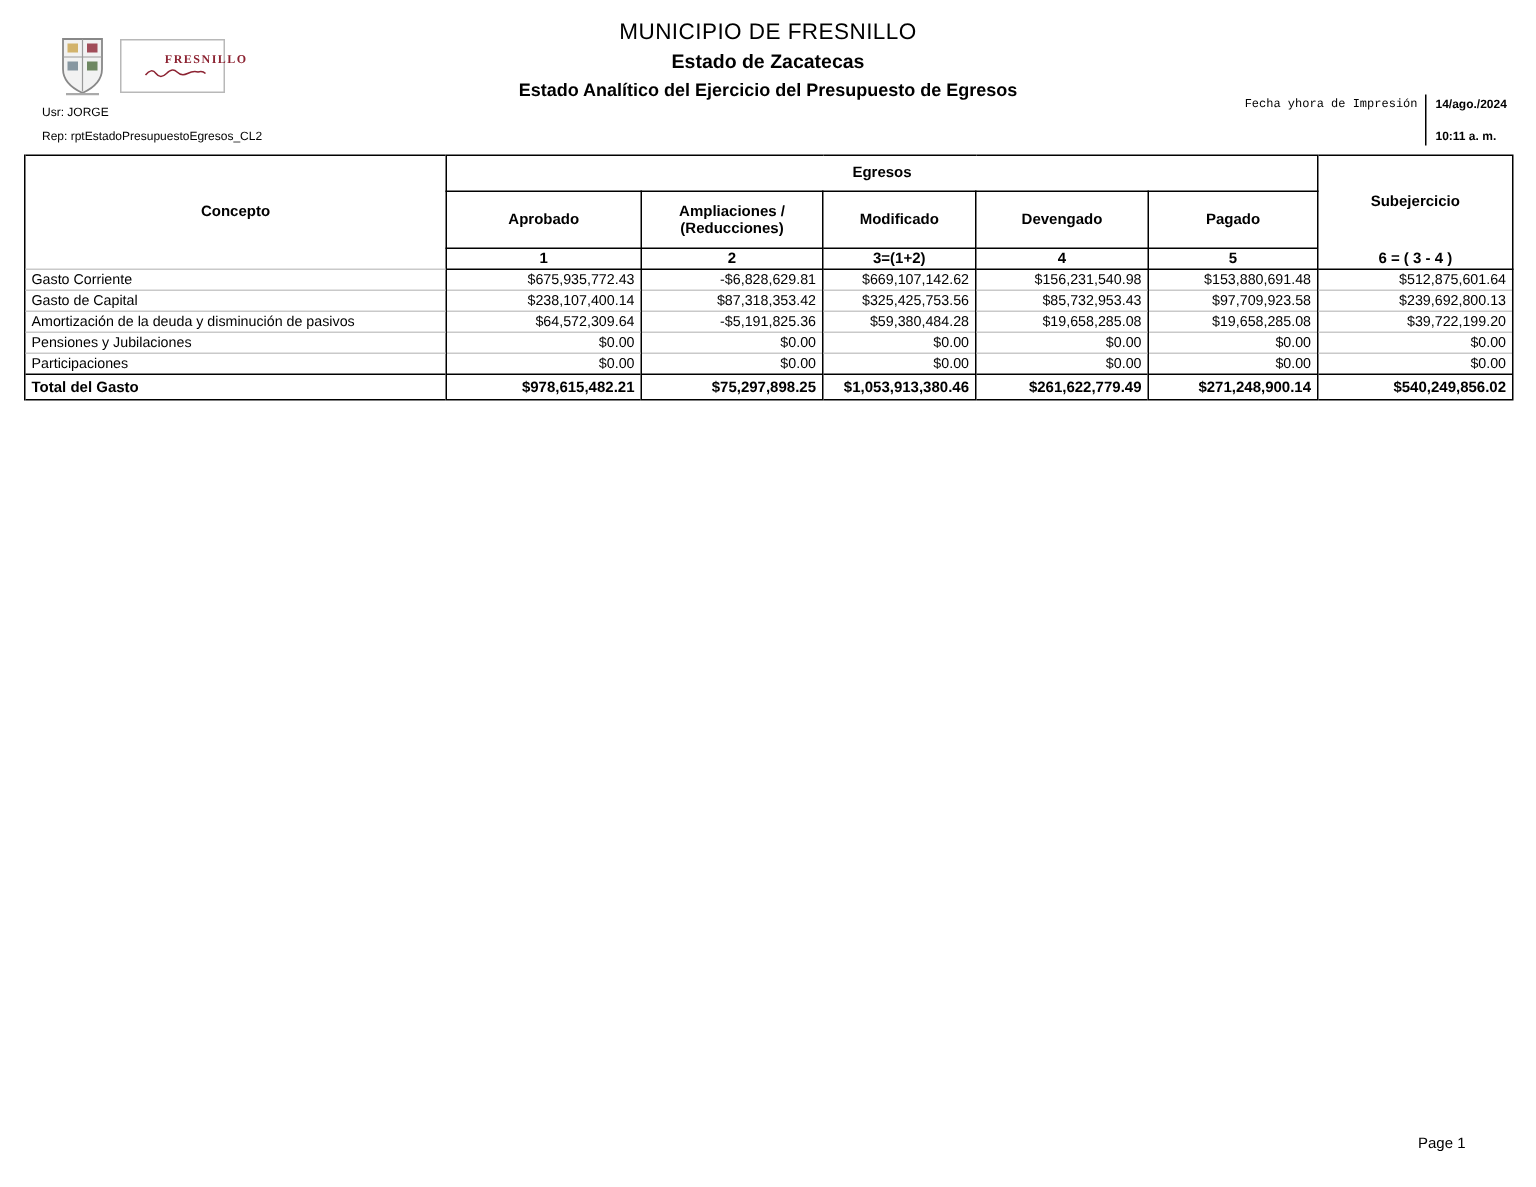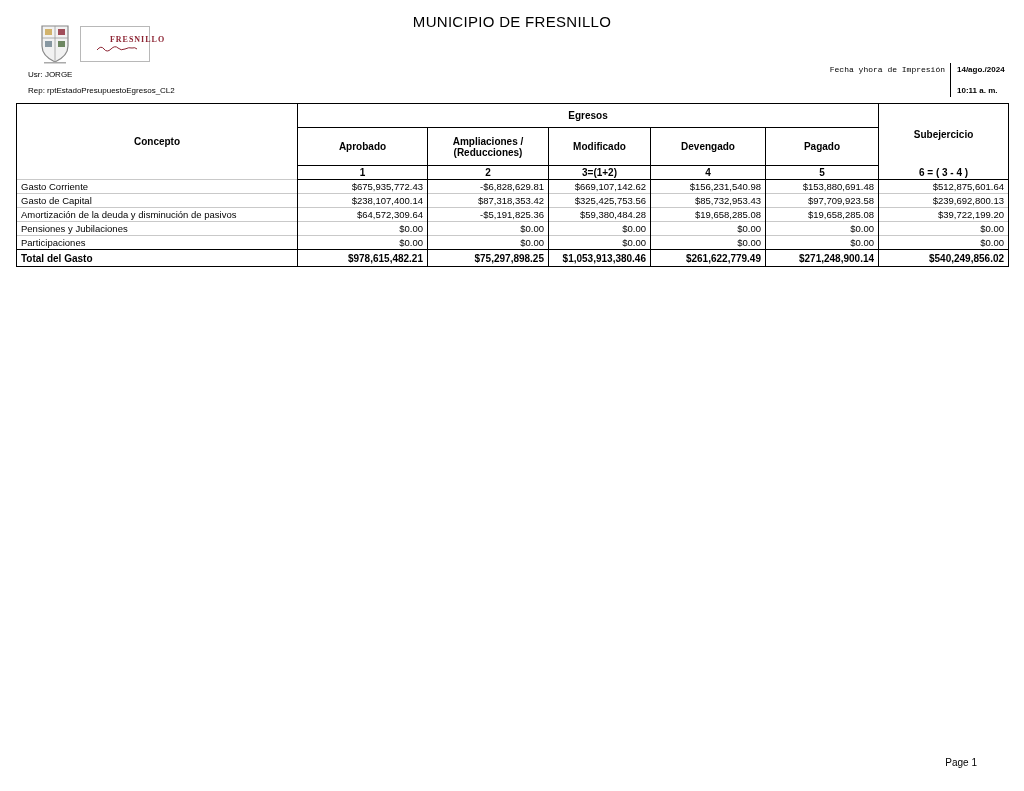--- a/index.html
+++ b/index.html
@@ -107,20 +107,22 @@
       <span class="fres-name">FRESNILLO</span>
       <svg class="fres-squiggle" viewBox="0 0 44 10">
         <path d="M2 6 q4 -5 7 -1 t7 0 t7 -1 t7 1 t7 -1 q3 -1 5 1" fill="none" stroke="#8c2332" stroke-width="1"></path>
       </svg>
     </div>
   </div>
 </div>
 
 <div class="titles">
   <div class="title-main">MUNICIPIO DE FRESNILLO</div>
+  <div class="title-state">Estado de Zacatecas</div>
+  <div class="title-report">Estado Analítico del Ejercicio del Presupuesto de Egresos</div>
 </div>
 
 <div class="user-info">
   <div>Usr: JORGE</div>
   <div>Rep: rptEstadoPresupuestoEgresos_CL2</div>
 </div>
 
 <div class="print-info">
   <div class="pi-labels">
     <div>Fecha y</div>

